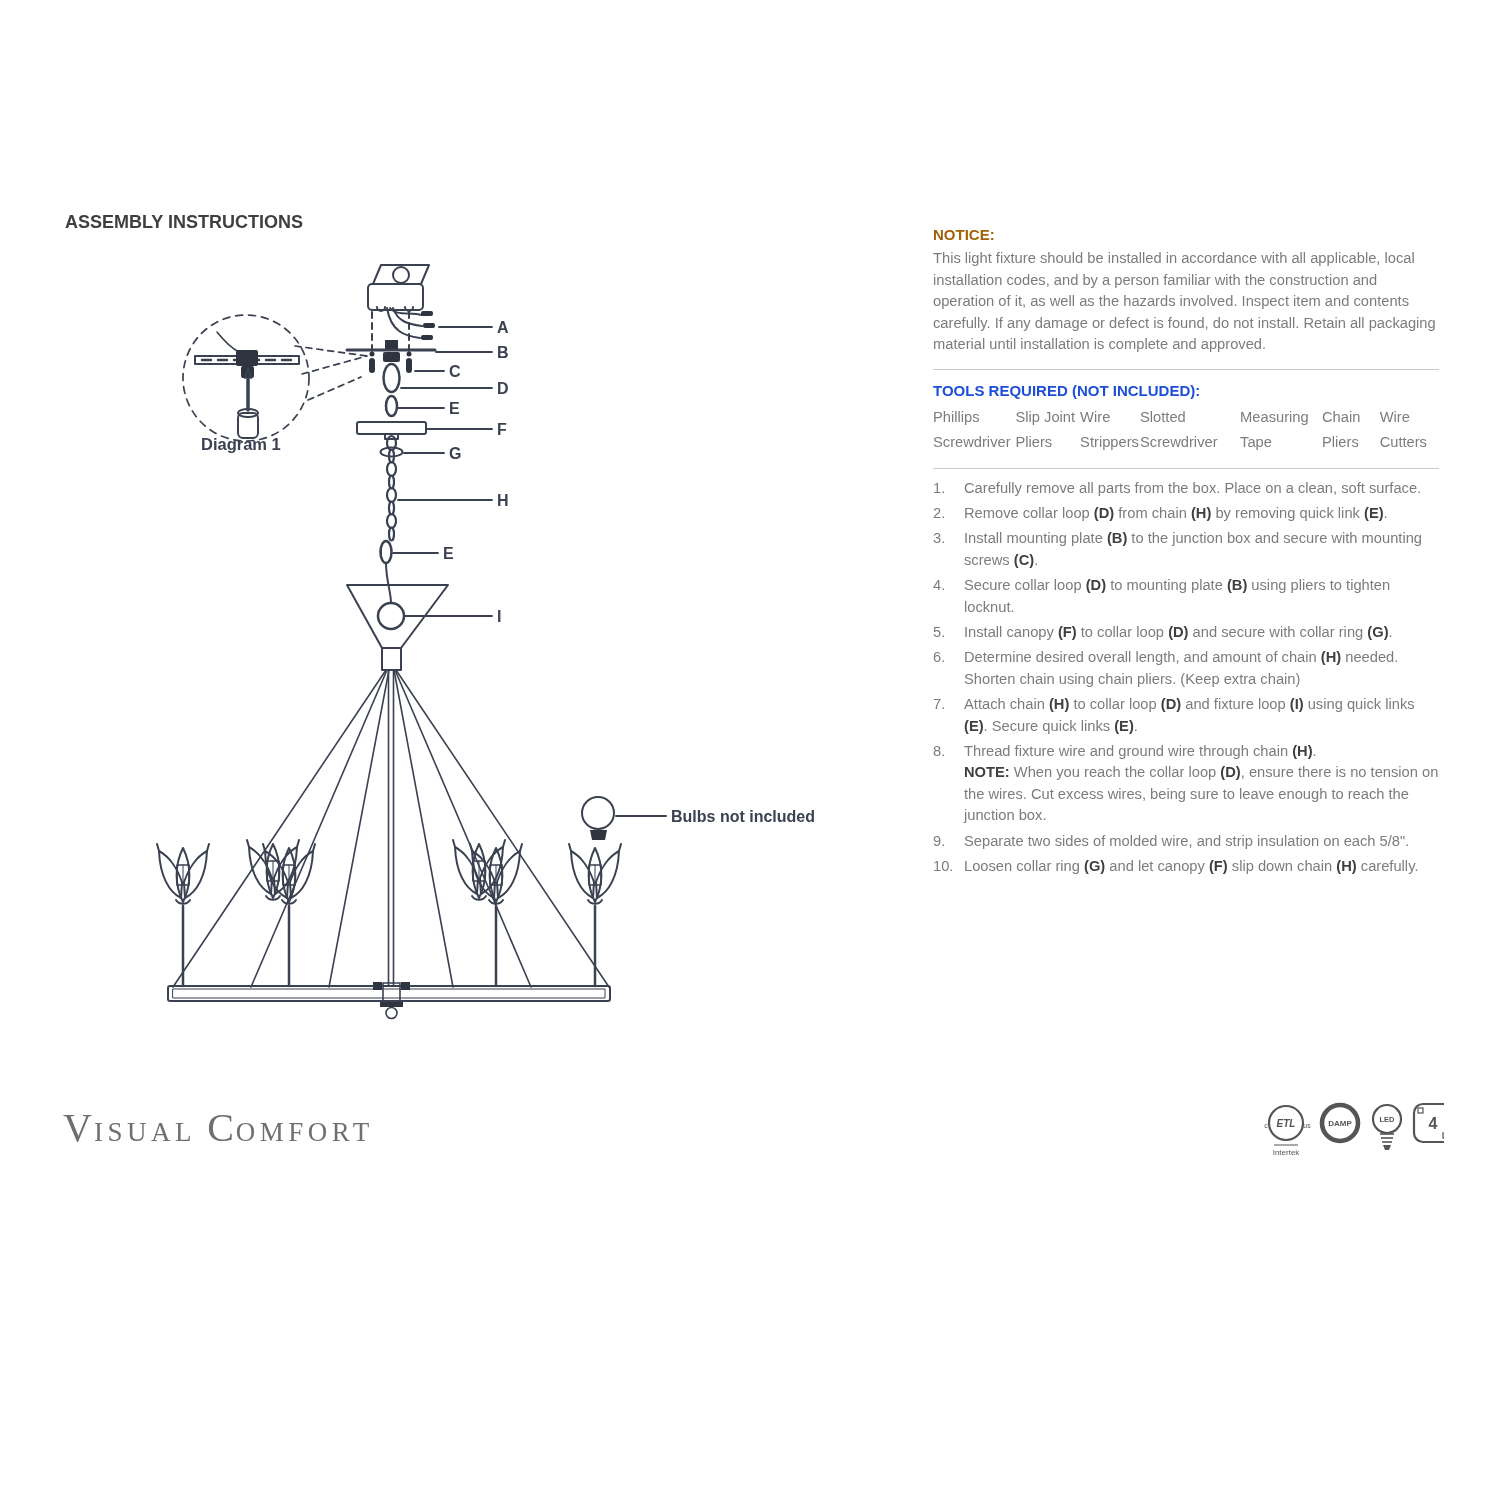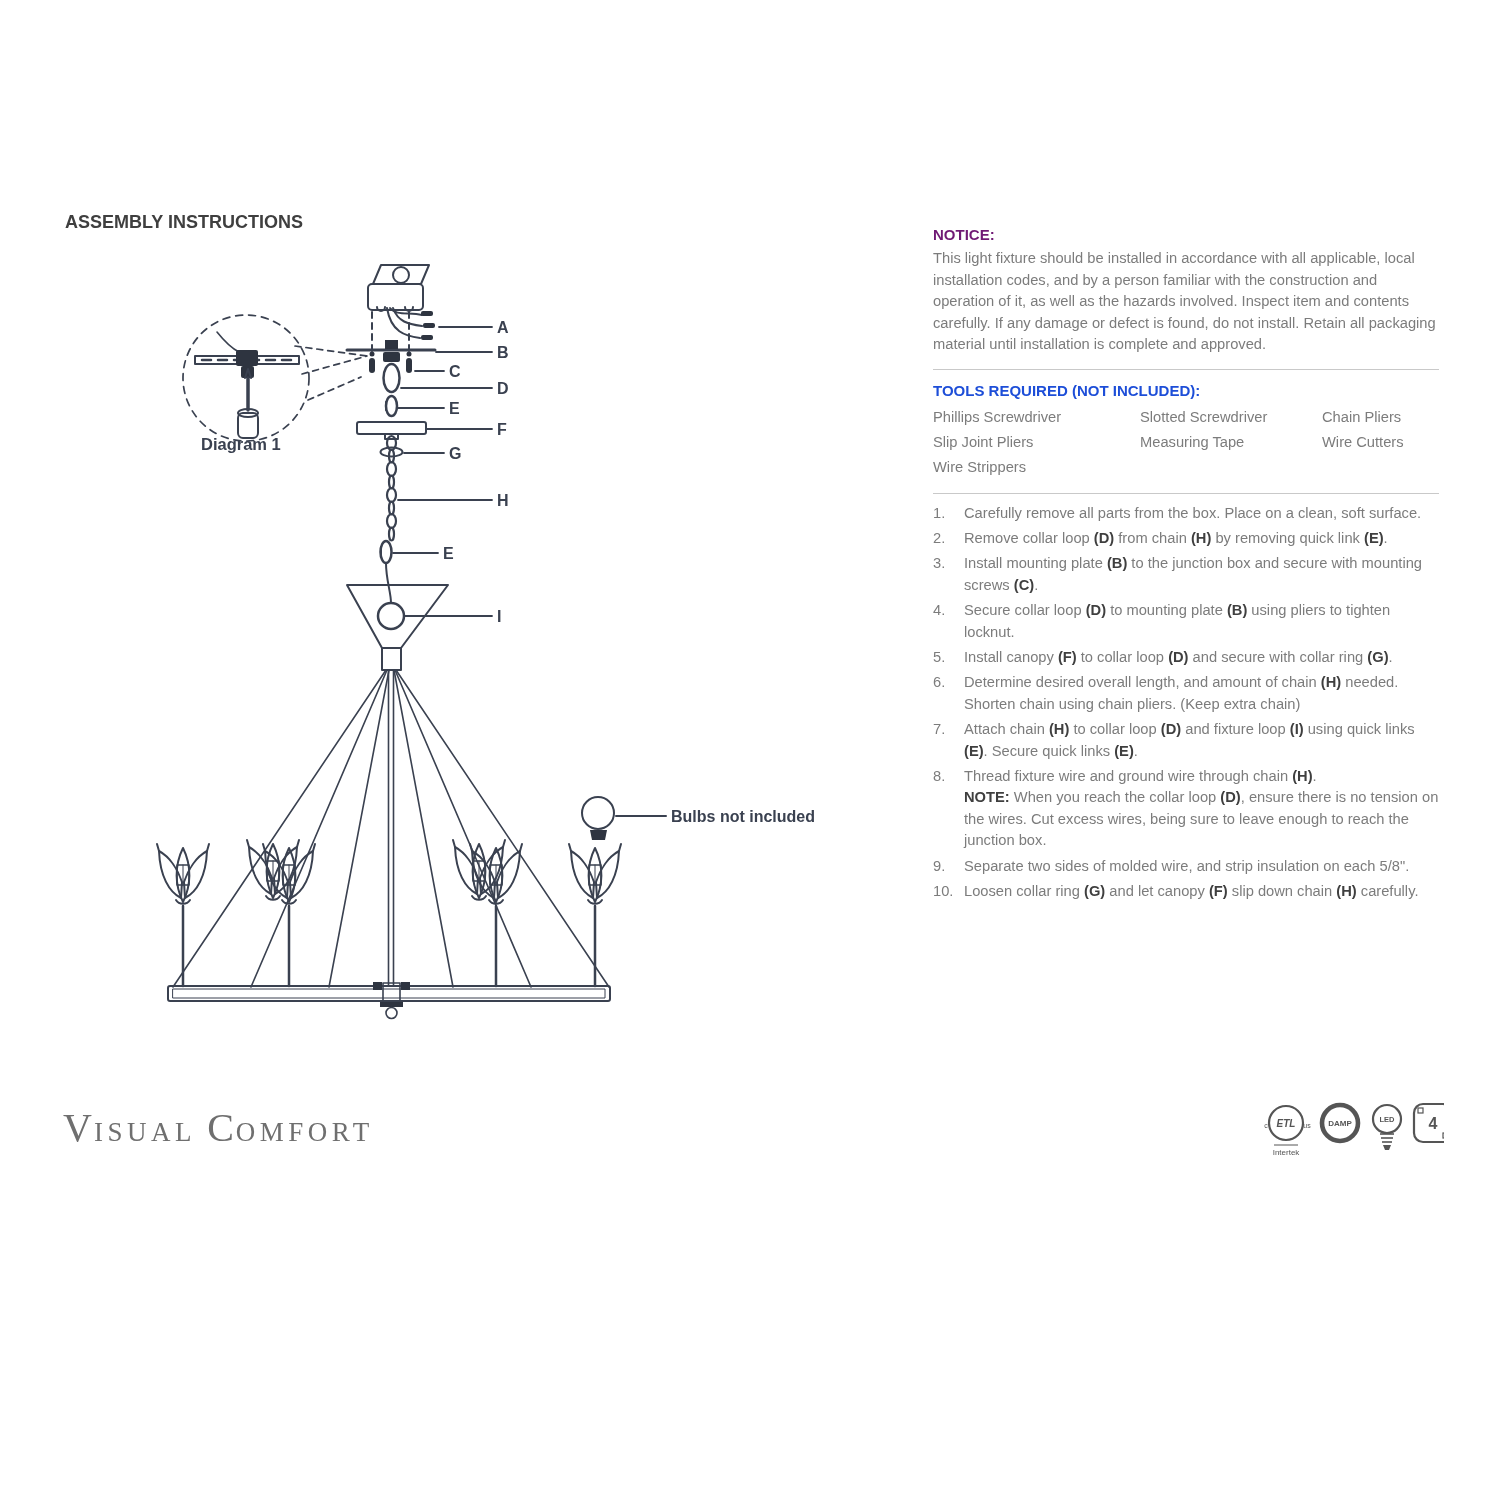--- a/index.html
+++ b/index.html
@@ -10,26 +10,26 @@
 :               letter-spacing:.4px;color:#3f3f3f;}
   .diagram-svg{position:absolute;left:55px;top:250px;}
   .brand{position:absolute;left:63px;top:1104px;font-family:"Liberation Serif",serif;
          color:#6f6f6f;white-space:nowrap;}
   .brand .big{font-size:40px;letter-spacing:2px;}
   .brand .small{font-size:27px;letter-spacing:4.5px;}
   
   .right-col{position:absolute;left:933px;top:211px;width:506px;}
   .product-title{font-size:17.5px;color:#525252;line-height:22px;}
   .item-number{font-size:16px;color:#b5b5b5;margin-top:7px;}
-  .notice-h{font-size:15px;font-weight:700;color:#701a75;margin-top:15px;}
+  .notice-h{font-size:15px;font-weight:700;color:#a16207;margin-top:15px;}
   .notice-body{font-size:14.7px;line-height:21.5px;color:#7c7c7c;margin-top:5px;}
   .rule{border:none;border-top:1px solid #c9c9c9;margin:13px 0 0 0;}
   .tools-h{font-size:15px;font-weight:700;color:#1d4ed8;margin-top:12px;}
   .tools-grid{display:flex;margin-top:6px;font-size:14.7px;color:#7c7c7c;}
-  .tools-col{display:flex;flex-direction:column;}
+  .tools-col{display:flex;flex-direction:row;}
   .tools-col div{line-height:25px;}
   .tools-col.c1{width:207px;}
   .tools-col.c2{width:182px;}
   .tools-col.c3{width:117px;}
   .steps{margin-top:9px;font-size:14.7px;line-height:21.4px;color:#7c7c7c;}
   .step{display:flex;margin-bottom:4px;}
   .step .num{flex:none;width:31px;}
   .step .txt{flex:1;}
   .bold{font-weight:700;color:#3f3f3f;}
   .badges-svg{position:absolute;left:1256px;top:1098px;}

